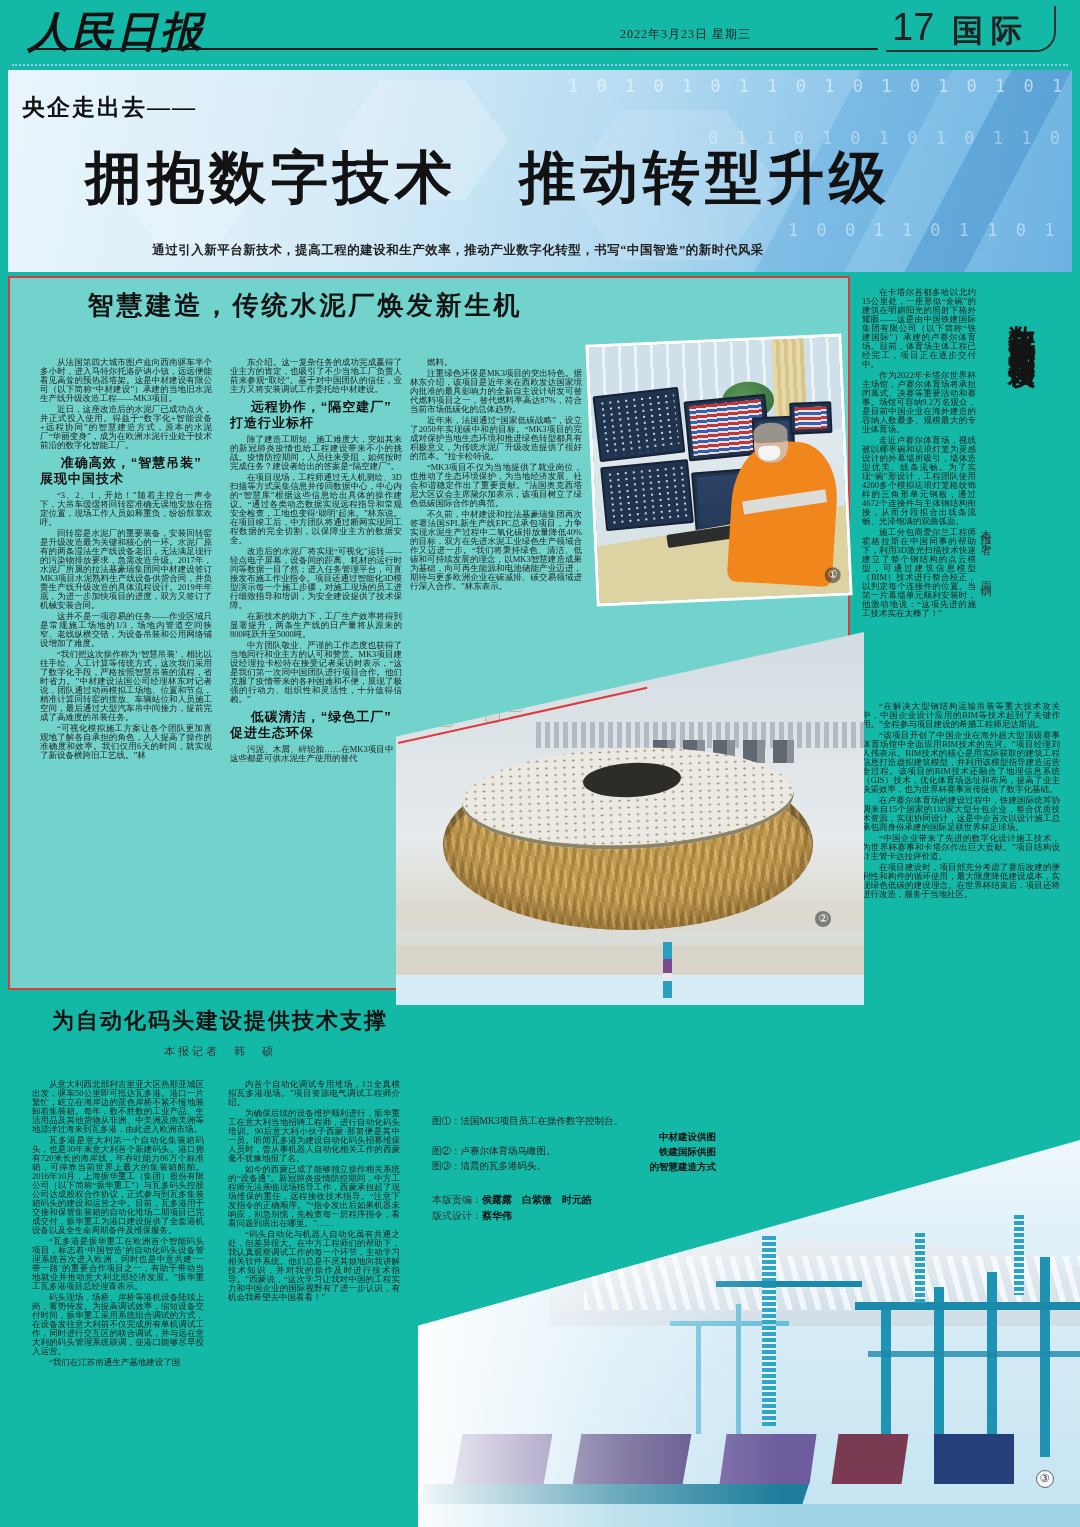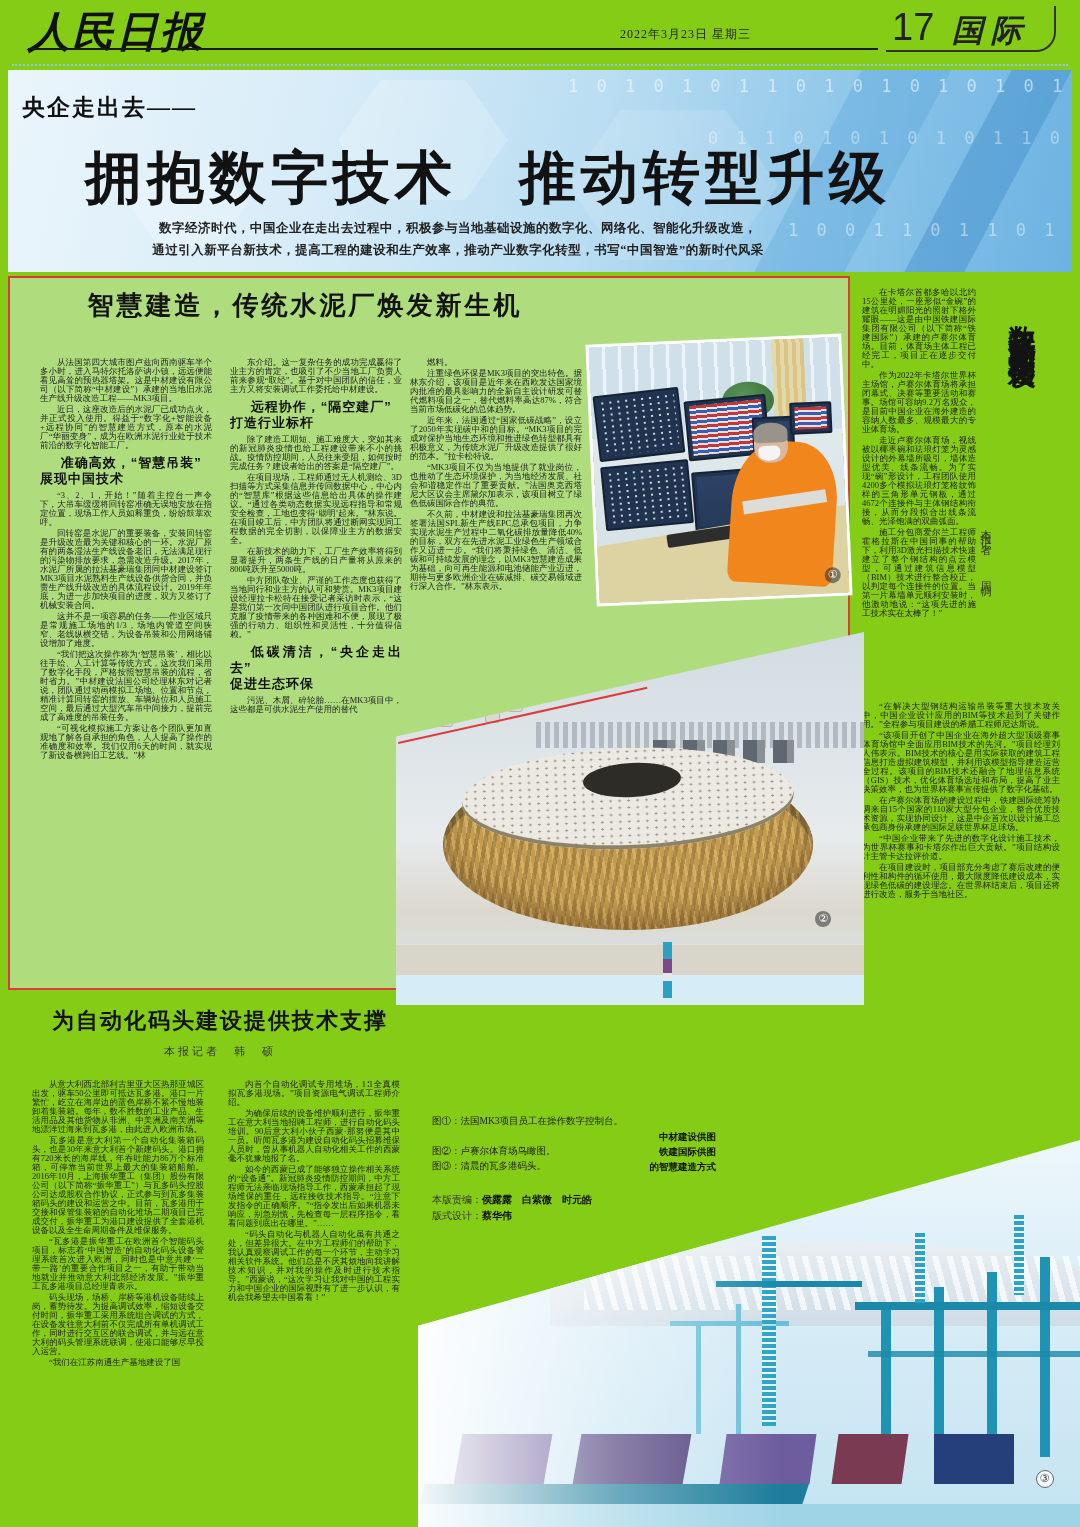--- a/index.html
+++ b/index.html
@@ -1,29 +1,29 @@
 <!DOCTYPE html>
 <html><head>
 <meta charset="utf-8">
 <style>
   html,body{margin:0;padding:0;background:#ffffff;}
-  .page{position:relative;width:1080px;height:1527px;overflow:hidden;background:#84cc16;
+  .page{position:relative;width:1080px;height:1527px;overflow:hidden;background:#14b8a6;
         font-family:"Liberation Serif","DejaVu Serif",serif;color:#1a1a1a;}
   .abs{position:absolute;}
 
   
   .masthead{left:28px;top:4px;font-size:42px;font-weight:bold;font-style:italic;
             font-family:"Liberation Serif",serif;letter-spacing:2px;color:#111;}
   .hdr-date{left:620px;top:26px;width:240px;font-size:12px;color:#222;letter-spacing:1px;}
   .hdr-rule{left:28px;top:48px;width:850px;height:0;border-top:2px solid #1a1a1a;}
   .hdr-bracket{left:886px;top:6px;width:168px;height:44px;border-right:2px solid #333;
                border-bottom:2px solid #333;border-radius:0 0 20px 0;}
   .hdr-page{left:892px;top:6px;font-size:38px;font-family:"Liberation Sans",sans-serif;color:#222;}
   .hdr-section{left:952px;top:10px;font-size:31px;font-weight:bold;letter-spacing:8px;
-               font-family:"Liberation Sans",sans-serif;color:#222;font-style:italic;}
+               font-family:"Liberation Sans",sans-serif;color:#222;}
   .hdr-blue-rule{left:12px;top:64px;width:1056px;height:0;border-top:2px dotted #8fcbe8;}
 
   
   .banner{left:8px;top:70px;width:1064px;height:202px;overflow:hidden;
           background:linear-gradient(102deg,#eaf5fb 0%,#d7ecf8 30%,#b9ddf2 55%,#8cc5e9 78%,#6cb2e2 100%);}
   .hex{position:absolute;background:rgba(255,255,255,0.22);
        clip-path:polygon(25% 0,75% 0,100% 50%,75% 100%,25% 100%,0 50%);}
   .skewband{position:absolute;background:rgba(80,160,215,0.30);transform:skewX(-28deg);}
   .bin{position:absolute;font-family:"DejaVu Sans Mono",monospace;color:rgba(255,255,255,0.55);
        font-size:17px;letter-spacing:4px;white-space:nowrap;}
@@ -164,21 +164,20 @@
     <div class="hex" style="left:330px;top:10px;width:170px;height:120px;"></div>
     <div class="hex" style="left:120px;top:90px;width:120px;height:86px;"></div>
     <div class="hex" style="left:560px;top:40px;width:210px;height:150px;opacity:.6;"></div>
     <div class="skewband" style="left:800px;top:0;width:90px;height:202px;"></div>
     <div class="skewband" style="left:950px;top:0;width:60px;height:202px;background:rgba(50,130,195,0.35);"></div>
     <div class="bin" style="left:560px;top:6px;">1 0 1 0 1 0 1 1 0 1 0 1 0 1 0 1 0 1</div>
     <div class="bin" style="left:700px;top:58px;opacity:.7;">0 1 1 0 1 0 1 0 1 0 1 1 0 0 1 0 1</div>
     <div class="bin" style="left:780px;top:150px;color:rgba(255,255,255,0.45);">1 0 0 1 1 0 1 1 0 1 0 1 0</div>
     <div class="abs kicker">央企走出去——</div>
     <div class="abs headline">拥抱数字技术　推动转型升级</div>
-    <div class="abs deck" style="top:150px;">数字经济时代，中国企业在走出去过程中，积极参与当地基础设施的数字化、网络化、智能化升级改造，</div>
     <div class="abs deck" style="top:172px;">通过引入新平台新技术，提高工程的建设和生产效率，推动产业数字化转型，书写“中国智造”的新时代风采</div>
   </div>
 
   <div class="abs box-a1">
     <div class="abs art-title a1-title">智慧建造，传统水泥厂焕发新生机</div>
 
     <div class="abs col a1-c1">
       <p>从法国第四大城市图卢兹向西南驱车半个多小时，进入马特尔托洛萨讷小镇，远远便能看见高耸的预热器塔架。这是中材建设有限公司（以下简称“中材建设”）承建的当地旧水泥生产线升级改造工程——MK3项目。</p>
       <p>近日，这座改造后的水泥厂已成功点火，并正式投入使用。得益于“数字化+智能设备+远程协同”的智慧建造方式，原本的水泥厂“华丽变身”，成为在欧洲水泥行业处于技术前沿的数字化智能工厂。</p>
       <h3>准确高效，“智慧吊装”
@@ -189,23 +188,24 @@
       <p>“我们把这次操作称为‘智慧吊装’，相比以往手绘、人工计算等传统方式，这次我们采用了数字化手段，严格按照智慧吊装的流程，省时省力。”中材建设法国公司经理林东对记者说，团队通过动画模拟工场地、位置和节点，精准计算回转窑的摆放、车辆站位和人员施工空间，最后通过大型汽车吊中间接力，提前完成了高难度的吊装任务。</p>
       <p>“可视化模拟施工方案让各个团队更加直观地了解各自承担的角色，人人提高了操作的准确度和效率。我们仅用6天的时间，就实现了新设备横跨旧工艺线。”林</p>
     </div>
 
     <div class="abs col a1-c2">
       <p>东介绍。这一复杂任务的成功完成赢得了业主方的肯定，也吸引了不少当地工厂负责人前来参观“取经”。基于对中国团队的信任，业主方又将安装调试工作委托给中材建设。</p>
       <h3>远程协作，“隔空建厂”
 打造行业标杆</h3>
       <p>除了建造工期短、施工难度大，突如其来的新冠肺炎疫情也给工程建设带来不小的挑战。疫情防控期间，人员往来受阻，如何按时完成任务？建设者给出的答案是“隔空建厂”。</p>
       <p>在项目现场，工程师通过无人机测绘、3D扫描等方式采集信息并传回数据中心，中心内的“智慧库”根据这些信息给出具体的操作建议。“通过各类动态数据实现远程指导和常规安全检查，工地也变得‘聪明’起来。”林东说。在项目竣工后，中方团队将通过断网实现同工程数据的完全切割，以保障业主方的数据安全。</p>
+      <p>改造后的水泥厂将实现“可视化”运转——轻点电子屏幕，设备间的距离、耗材的运行时间等数据一目了然；进入任务管理平台，可直接发布施工作业指令。项目还通过智能化3D模型演示每一个施工步骤，对施工现场的员工进行细致指导和培训，为安全建设提供了技术保障。</p>
       <p>在新技术的助力下，工厂生产效率将得到显著提升，两条生产线的日产量将从原来的800吨跃升至5000吨。</p>
       <p>中方团队敬业、严谨的工作态度也获得了当地同行和业主方的认可和赞赏。MK3项目建设经理拉卡松特在接受记者采访时表示，“这是我们第一次同中国团队进行项目合作。他们克服了疫情带来的各种困难和不便，展现了极强的行动力、组织性和灵活性，十分值得信赖。”</p>
-      <h3>低碳清洁，“央企走出去”
+      <h3>低碳清洁，“绿色工厂”
 促进生态环保</h3>
       <p>污泥、木屑、碎轮胎……在MK3项目中，这些都是可供水泥生产使用的替代</p>
     </div>
 
     <div class="abs col a1-c3">
       <p>燃料。</p>
       <p>注重绿色环保是MK3项目的突出特色。据林东介绍，该项目是近年来在西欧发达国家境内批准的最具影响力的全新自主设计研发可替代燃料项目之一，替代燃料率高达87%，符合当前市场低碳化的总体趋势。</p>
       <p>近年来，法国通过“国家低碳战略”，设立了2050年实现碳中和的目标。“MK3项目的完成对保护当地生态环境和推进绿色转型都具有积极意义，为传统水泥厂升级改造提供了很好的范本。”拉卡松特说。</p>
       <p>“MK3项目不仅为当地提供了就业岗位，也推动了生态环境保护，为当地经济发展、社会和谐稳定作出了重要贡献。”法国奥克西塔尼大区议会主席黛尔加表示，该项目树立了绿色低碳国际合作的典范。</p>
       <p>不久前，中材建设和拉法基豪瑞集团再次签署法国SPL新生产线EPC总承包项目，力争实现水泥生产过程中二氧化碳排放量降低40%的目标，双方在先进水泥工业绿色生产领域合作又迈进一步。“我们将秉持绿色、清洁、低碳和可持续发展的理念，以MK3智慧建造成果为基础，向可再生能源和电池储能产业迈进，期待与更多欧洲企业在碳减排、碳交易领域进行深入合作。”林东表示。</p>

